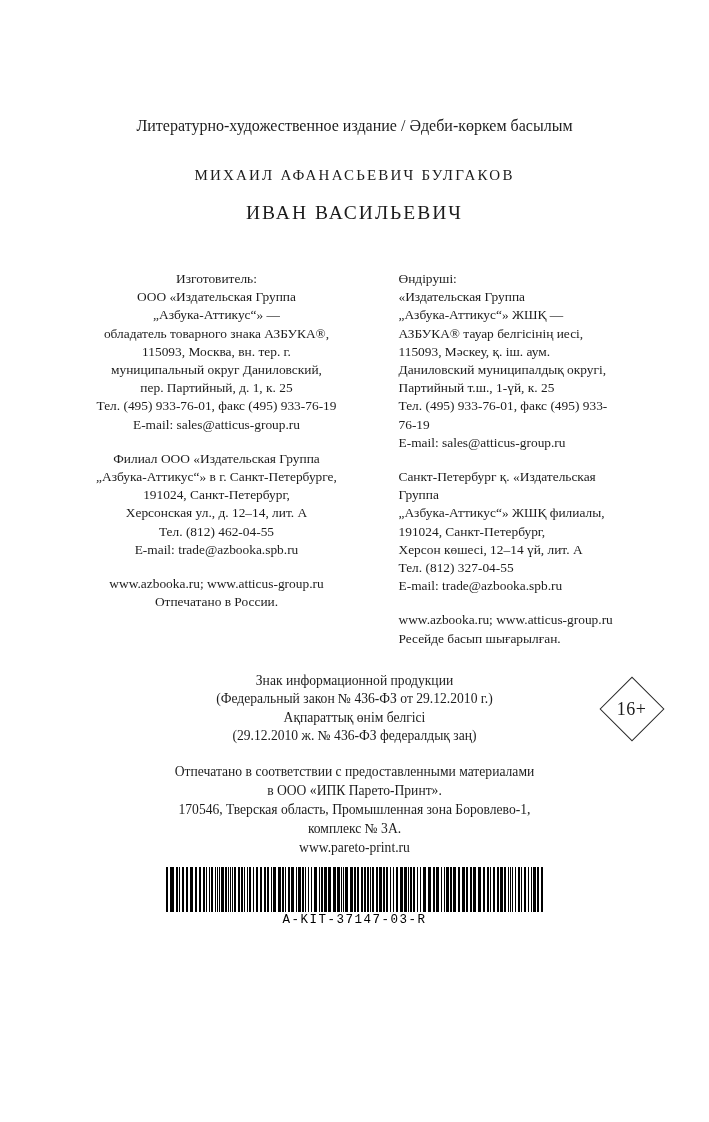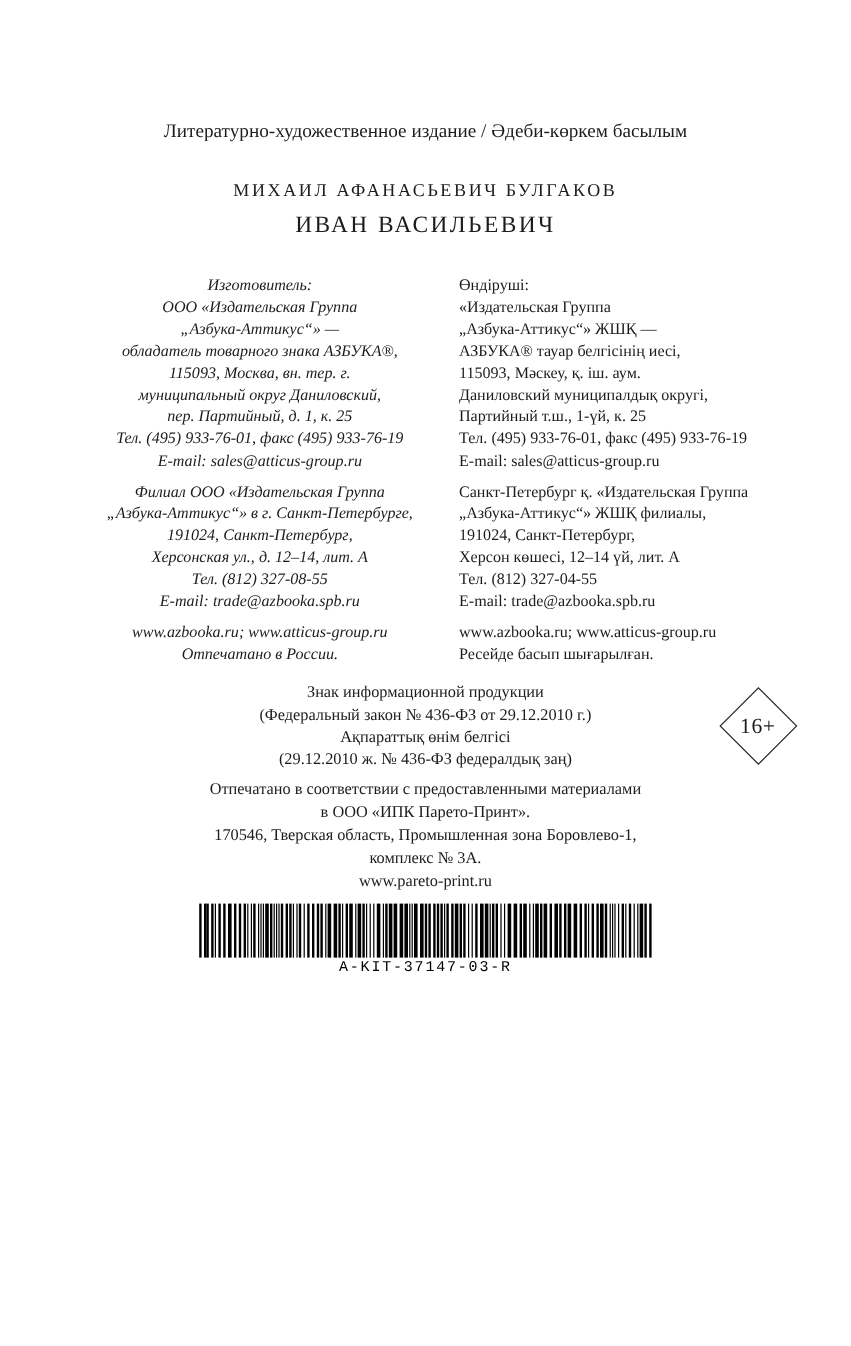--- a/index.html
+++ b/index.html
@@ -12,21 +12,21 @@
     width: 709px;
     height: 1122px;
     box-sizing: border-box;
     padding-top: 100px;
     overflow: hidden;
     background: #ffffff;
     color: #1c1c1c;
     font-family: "Liberation Serif", "DejaVu Serif", serif;
     text-align: center;
   }
-  p { margin: 0; }
+  p { margin: 16px; }
   .pre { white-space: pre-line; }
 
   .edition {
     font-size: 16px;
     line-height: 19px;
     margin-bottom: 31px;
   }
   .author {
     font-size: 15px;
     letter-spacing: 2.2px;
@@ -57,21 +57,20 @@
     gap: 26px;
     justify-content: center;
   }
   .col {
     font-size: 13.4px;
     line-height: 18.2px;
   }
   .col-left {
     flex: 0 0 280px;
     text-align: center;
-    font-style: italic;
   }
   .col-right {
     flex: 1 1 auto;
     text-align: left;
   }
   .block { margin-bottom: 8px; }
 
   .cert {
     font-size: 13.6px;
     line-height: 18.5px;
@@ -156,21 +155,21 @@
 обладатель товарного знака АЗБУКА®,
 115093, Москва, вн. тер. г.
 муниципальный округ Даниловский,
 пер. Партийный, д. 1, к. 25
 Тел. (495) 933-76-01, факс (495) 933-76-19
 E-mail: sales@atticus-group.ru</p>
       <p class="block pre">Филиал ООО «Издательская Группа
 „Азбука-Аттикус“» в г. Санкт-Петербурге,
 191024, Санкт-Петербург,
 Херсонская ул., д. 12–14, лит. А
-Тел. (812) 327-08-55
+Тел. (812) 462-04-55
 E-mail: trade@azbooka.spb.ru</p>
       <p class="block pre">www.azbooka.ru; www.atticus-group.ru
 Отпечатано в России.</p>
     </div>
     <div class="col col-right">
       <p class="block pre">Өндіруші:
 «Издательская Группа
 „Азбука-Аттикус“» ЖШҚ —
 АЗБУКА® тауар белгісінің иесі,
 115093, Мәскеу, қ. іш. аум.

